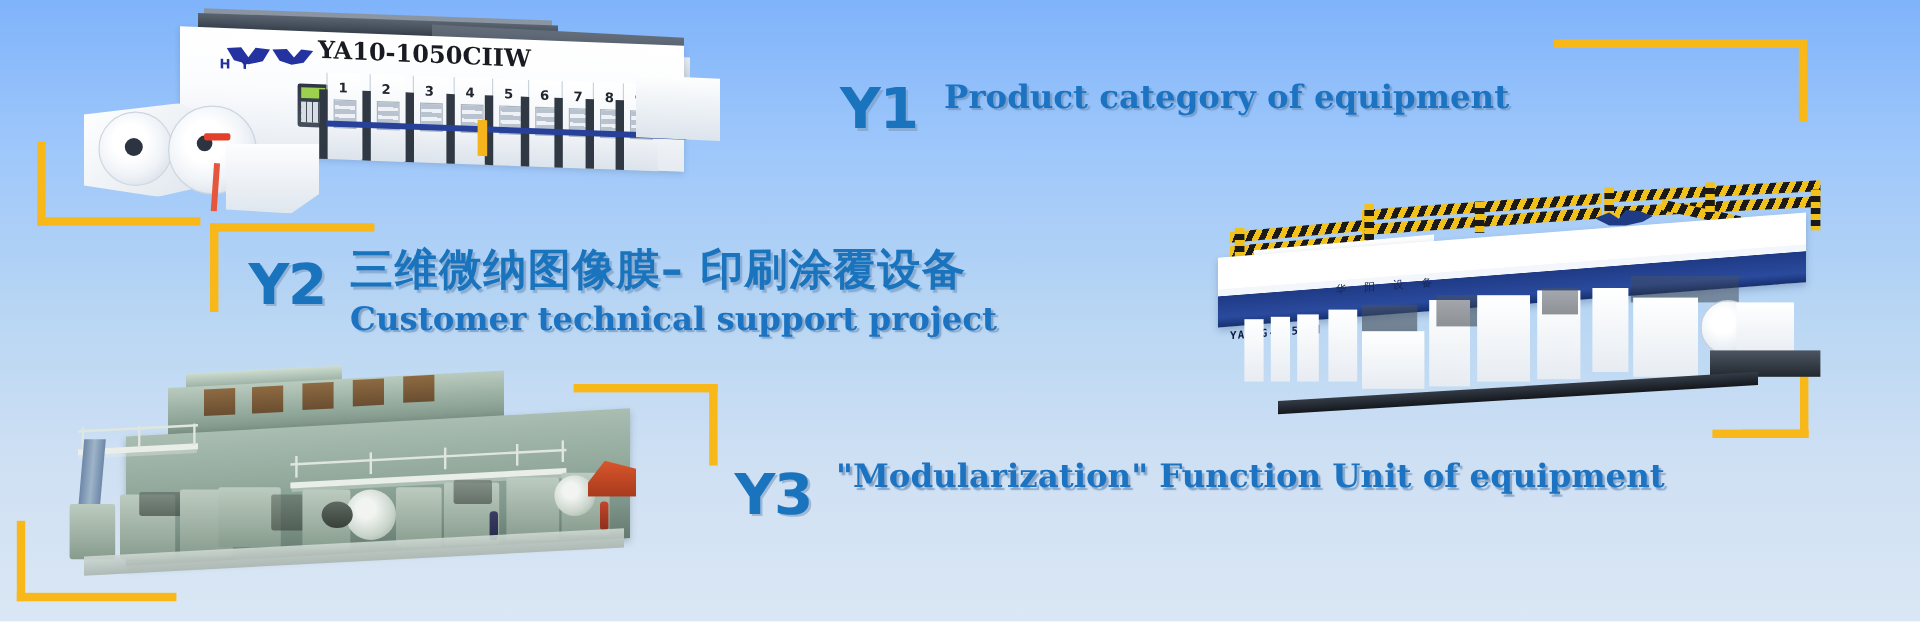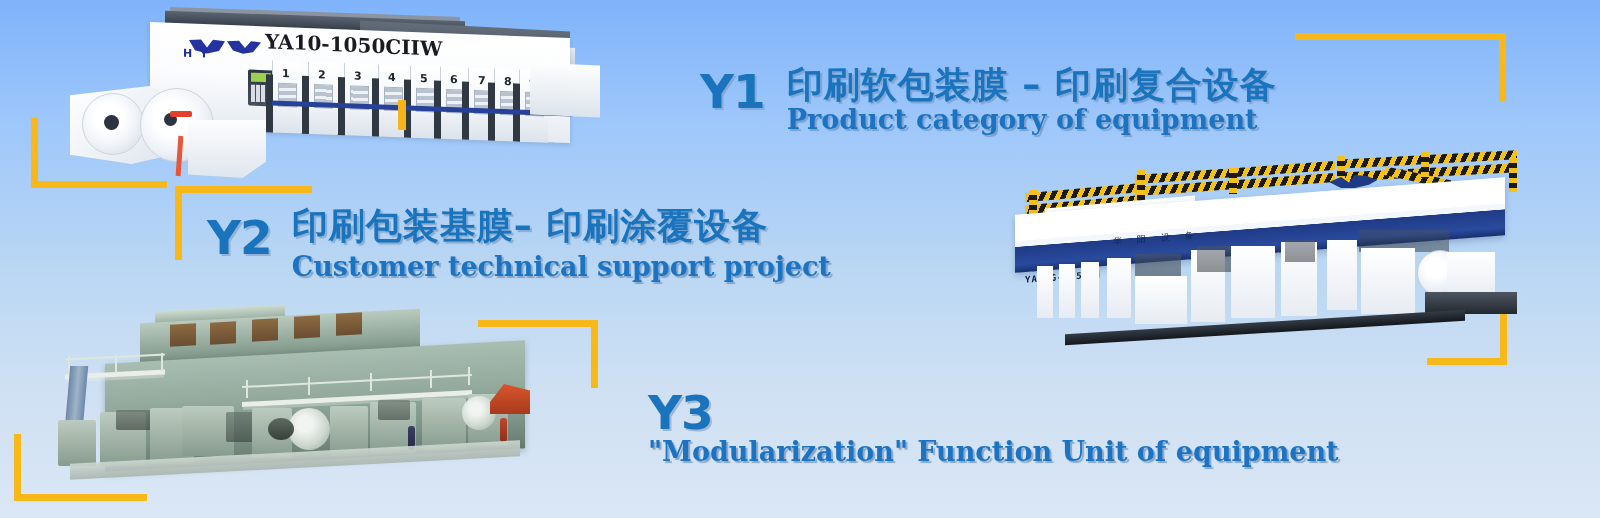--- a/index.html
+++ b/index.html
@@ -45,21 +45,21 @@
   #g1 .cn{font-size:36px;}
   #g1 .en{font-size:27px;margin-top:2px;}
 
   
   #g2{left:207px;top:207px;}
   #g2 .ycode{font-size:47px;margin-right:20px;margin-top:7px;}
   #g2 .cn{font-size:36px;}
   #g2 .en{font-size:27px;margin-top:8px;}
 
   
-  #g3{left:648px;top:382px;flex-direction:column;}
+  #g3{left:612px;top:382px;}
   #g3 .ycode{font-size:47px;margin-right:20px;margin-top:7px;}
   #g3 .cn{font-size:36px;}
   #g3 .en{font-size:27px;margin-top:2px;}
 
   
   .machine{position:absolute;}
 
   
   #m1{left:60px;top:8px;width:540px;height:170px;}
   #m1 .body{
@@ -439,29 +439,28 @@
     <div class="greel" style="left:432px;top:96px;width:34px;height:34px;"></div>
     <div class="red" style="left:460px;top:84px;width:40px;height:30px;clip-path:polygon(0 60%,35% 0,100% 22%,100% 100%,0 100%);"></div>
     <div class="person" style="left:378px;top:126px;background:linear-gradient(to bottom,#3a3f62,#25294a);"></div>
     <div class="person" style="left:470px;top:118px;background:linear-gradient(to bottom,#c2452a,#8d2f1c);"></div>
     <div class="floor"></div>
   </div>
 
   <div class="tgroup" id="g1">
     <div class="ycode">Y1</div>
     <div class="ttext">
-      <div class="cn">印刷软包装膜 – 印刷复合设备</div>
       <div class="en">Product category of equipment</div>
     </div>
   </div>
 
   <div class="tgroup" id="g2">
     <div class="ycode">Y2</div>
     <div class="ttext">
-      <div class="cn">印刷包装基膜– 印刷涂覆设备</div>
+      <div class="cn">三维微纳图像膜– 印刷涂覆设备</div>
       <div class="en">Customer technical support project</div>
     </div>
   </div>
 
   <div class="tgroup" id="g3">
     <div class="ycode">Y3</div>
     <div class="ttext">
       <div class="en">"Modularization" Function Unit of equipment</div>
     </div>
   </div>

